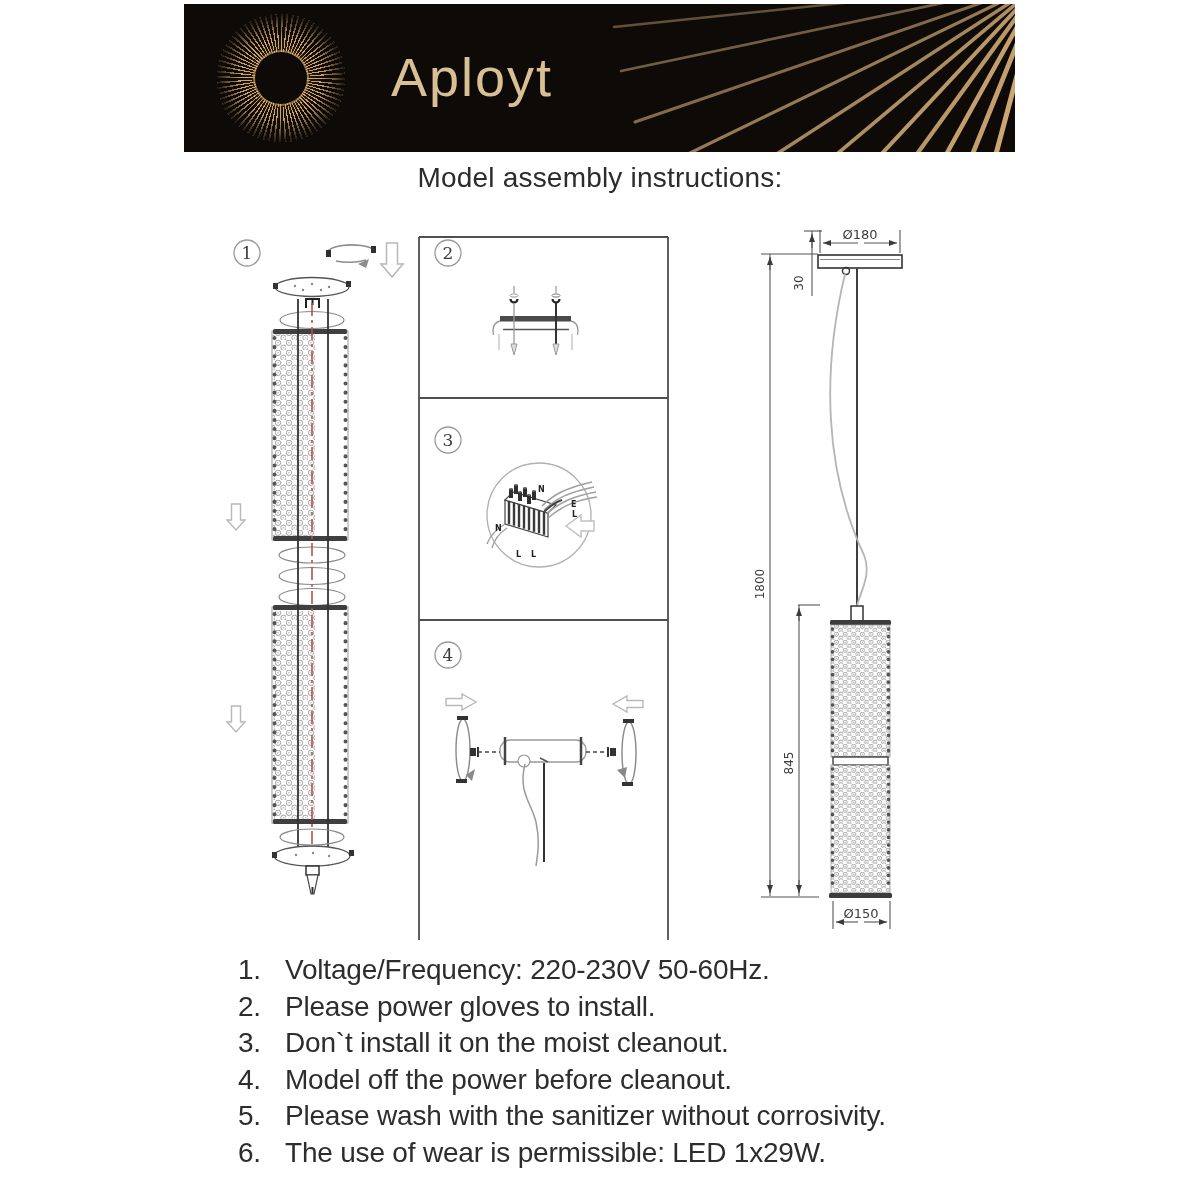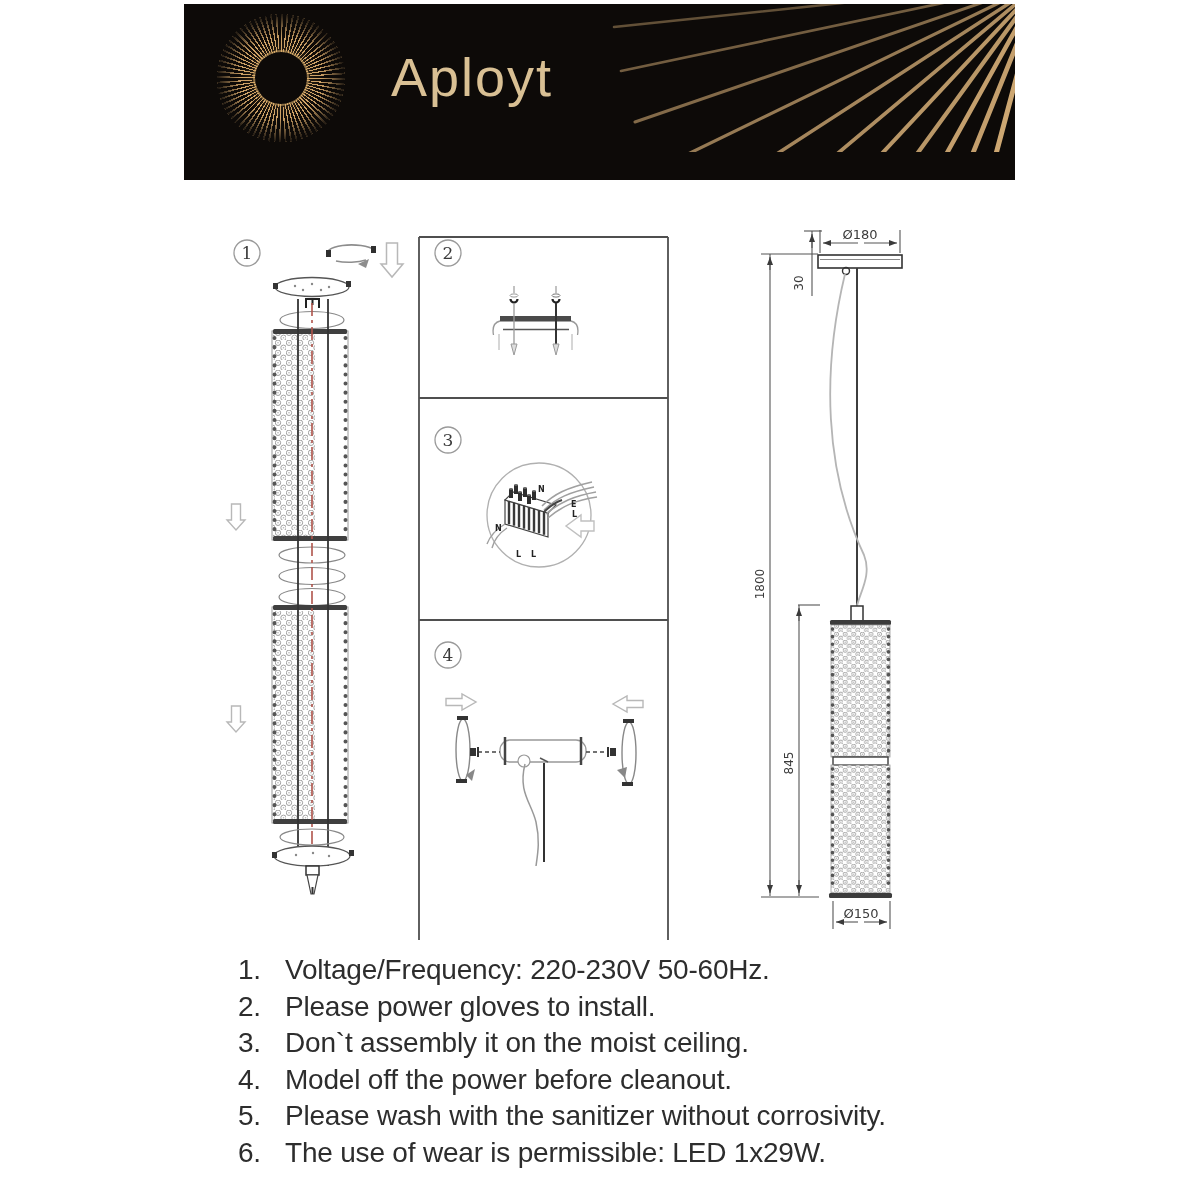--- a/index.html
+++ b/index.html
@@ -2,21 +2,21 @@
 <html><head>
 <meta charset="utf-8">
 <style>
   html,body{margin:0;padding:0;}
   body{
     width:1200px;height:1200px;position:relative;background:#ffffff;
     font-family:"Liberation Sans",sans-serif;color:#2e2e2e;overflow:hidden;
   }
   
   .banner{
-    position:absolute;left:184px;top:4px;width:831px;height:176px;
+    position:absolute;left:184px;top:4px;width:831px;height:148px;
     background:#0d0a08;overflow:hidden;
   }
   .rays{position:absolute;inset:0;}
   .sun{
     position:absolute;left:33px;top:10px;width:128px;height:128px;border-radius:50%;
     background:repeating-conic-gradient(from 0deg,#cfa368 0deg 1.7deg,rgba(13,10,8,0) 1.7deg 5deg);
   }
   .sunfade{position:absolute;inset:0;border-radius:50%;
     background:radial-gradient(circle,rgba(13,10,8,0) 0 44%,#0d0a08 73%);}
   .suncore{position:absolute;inset:38px;border-radius:50%;background:#0d0a08;
@@ -61,20 +61,21 @@
     </g>
   </svg>
   <div class="sun">
     <div class="sunfade"></div>
     <div class="suncore"></div>
   </div>
   <div class="brand">Aployt</div>
 </div>
 
 <div class="titleblock">
+  <div>Model assembly instructions:</div>
 </div>
 
 <svg class="drawings" width="840" height="725" viewBox="180 220 840 725">
   <defs>
     <pattern id="crysL" width="11" height="10" patternUnits="userSpaceOnUse">
       <circle cx="3" cy="2.8" r="2.7" fill="#fff" stroke="#979797" stroke-width=".9"></circle>
       <circle cx="3" cy="2.8" r=".8" fill="#b5b5b5"></circle>
       <circle cx="8.5" cy="7.8" r="2.7" fill="#fff" stroke="#979797" stroke-width=".9"></circle>
       <circle cx="8.5" cy="7.8" r=".8" fill="#b5b5b5"></circle>
     </pattern>
@@ -370,21 +371,21 @@
   <li class="ins">
     <span class="num">1.</span>
     <span class="txt">Voltage/Frequency: 220-230V 50-60Hz.</span>
   </li>
   <li class="ins">
     <span class="num">2.</span>
     <span class="txt">Please power gloves to install.</span>
   </li>
   <li class="ins">
     <span class="num">3.</span>
-    <span class="txt">Don`t assembly it on the moist ceiling.</span>
+    <span class="txt">Don`t install it on the moist cleanout.</span>
   </li>
   <li class="ins">
     <span class="num">4.</span>
     <span class="txt">Model off the power before cleanout.</span>
   </li>
   <li class="ins">
     <span class="num">5.</span>
     <span class="txt">Please wash with the sanitizer without corrosivity.</span>
   </li>
   <li class="ins">

